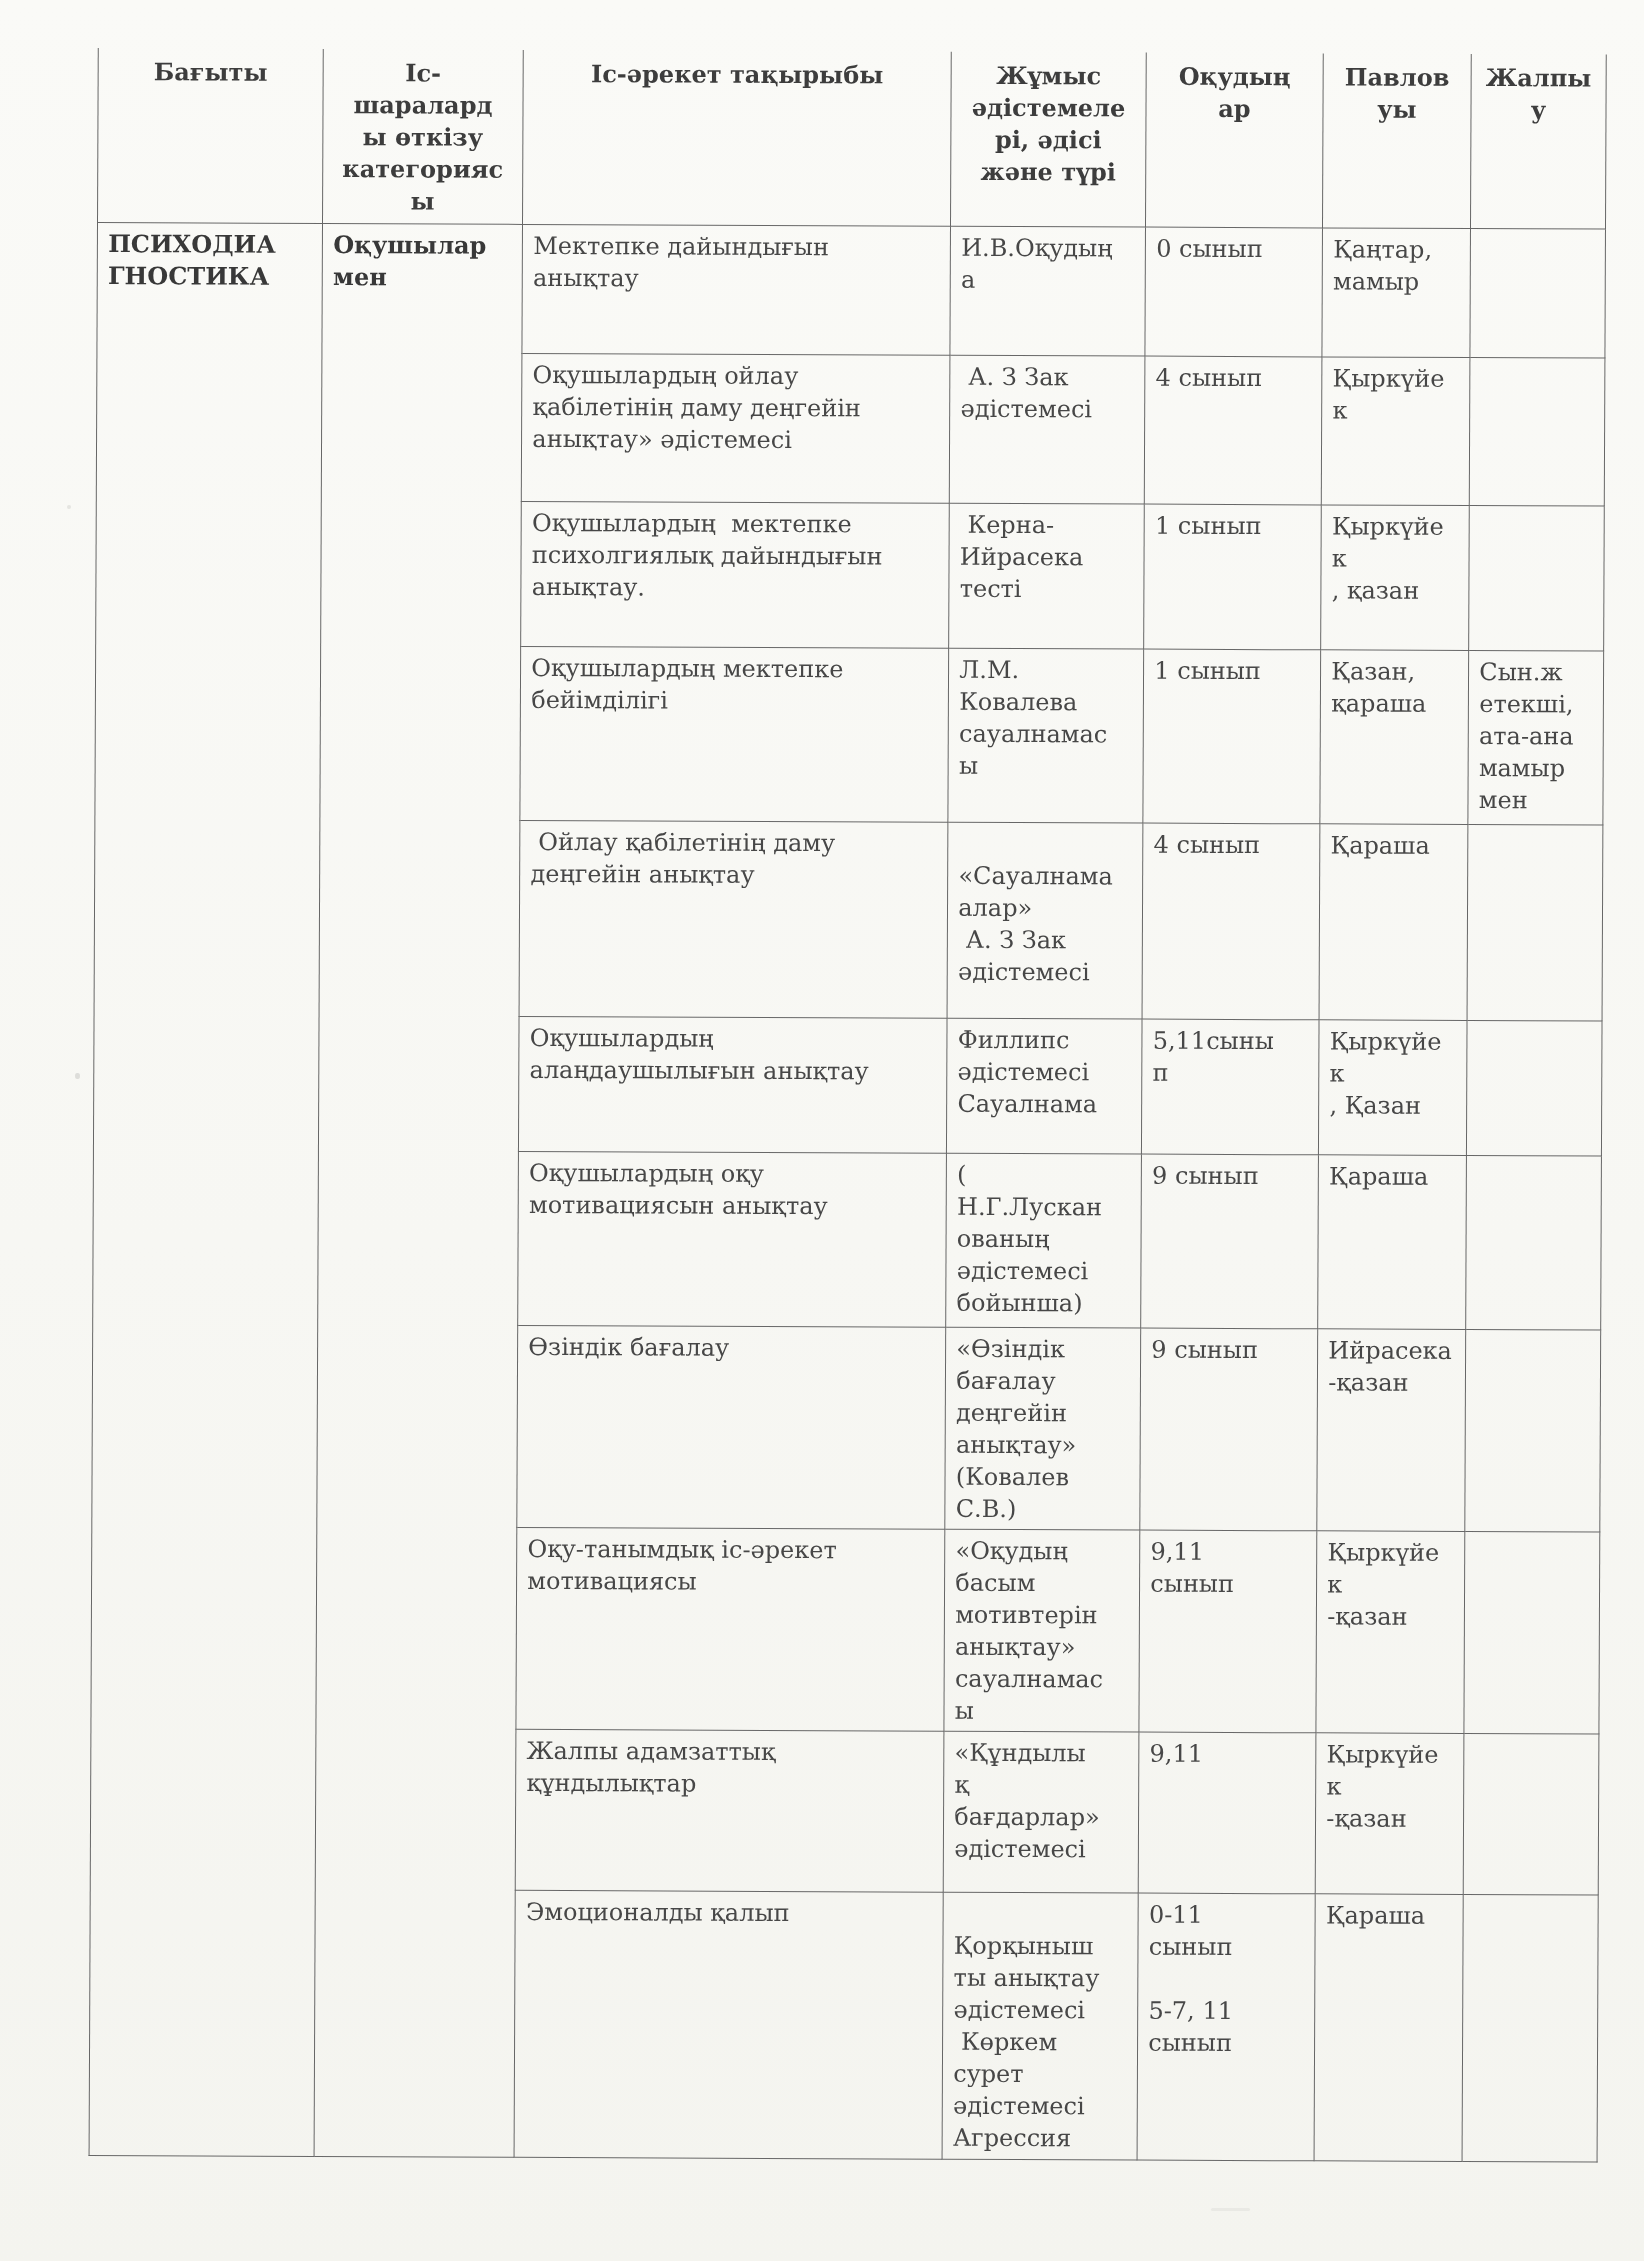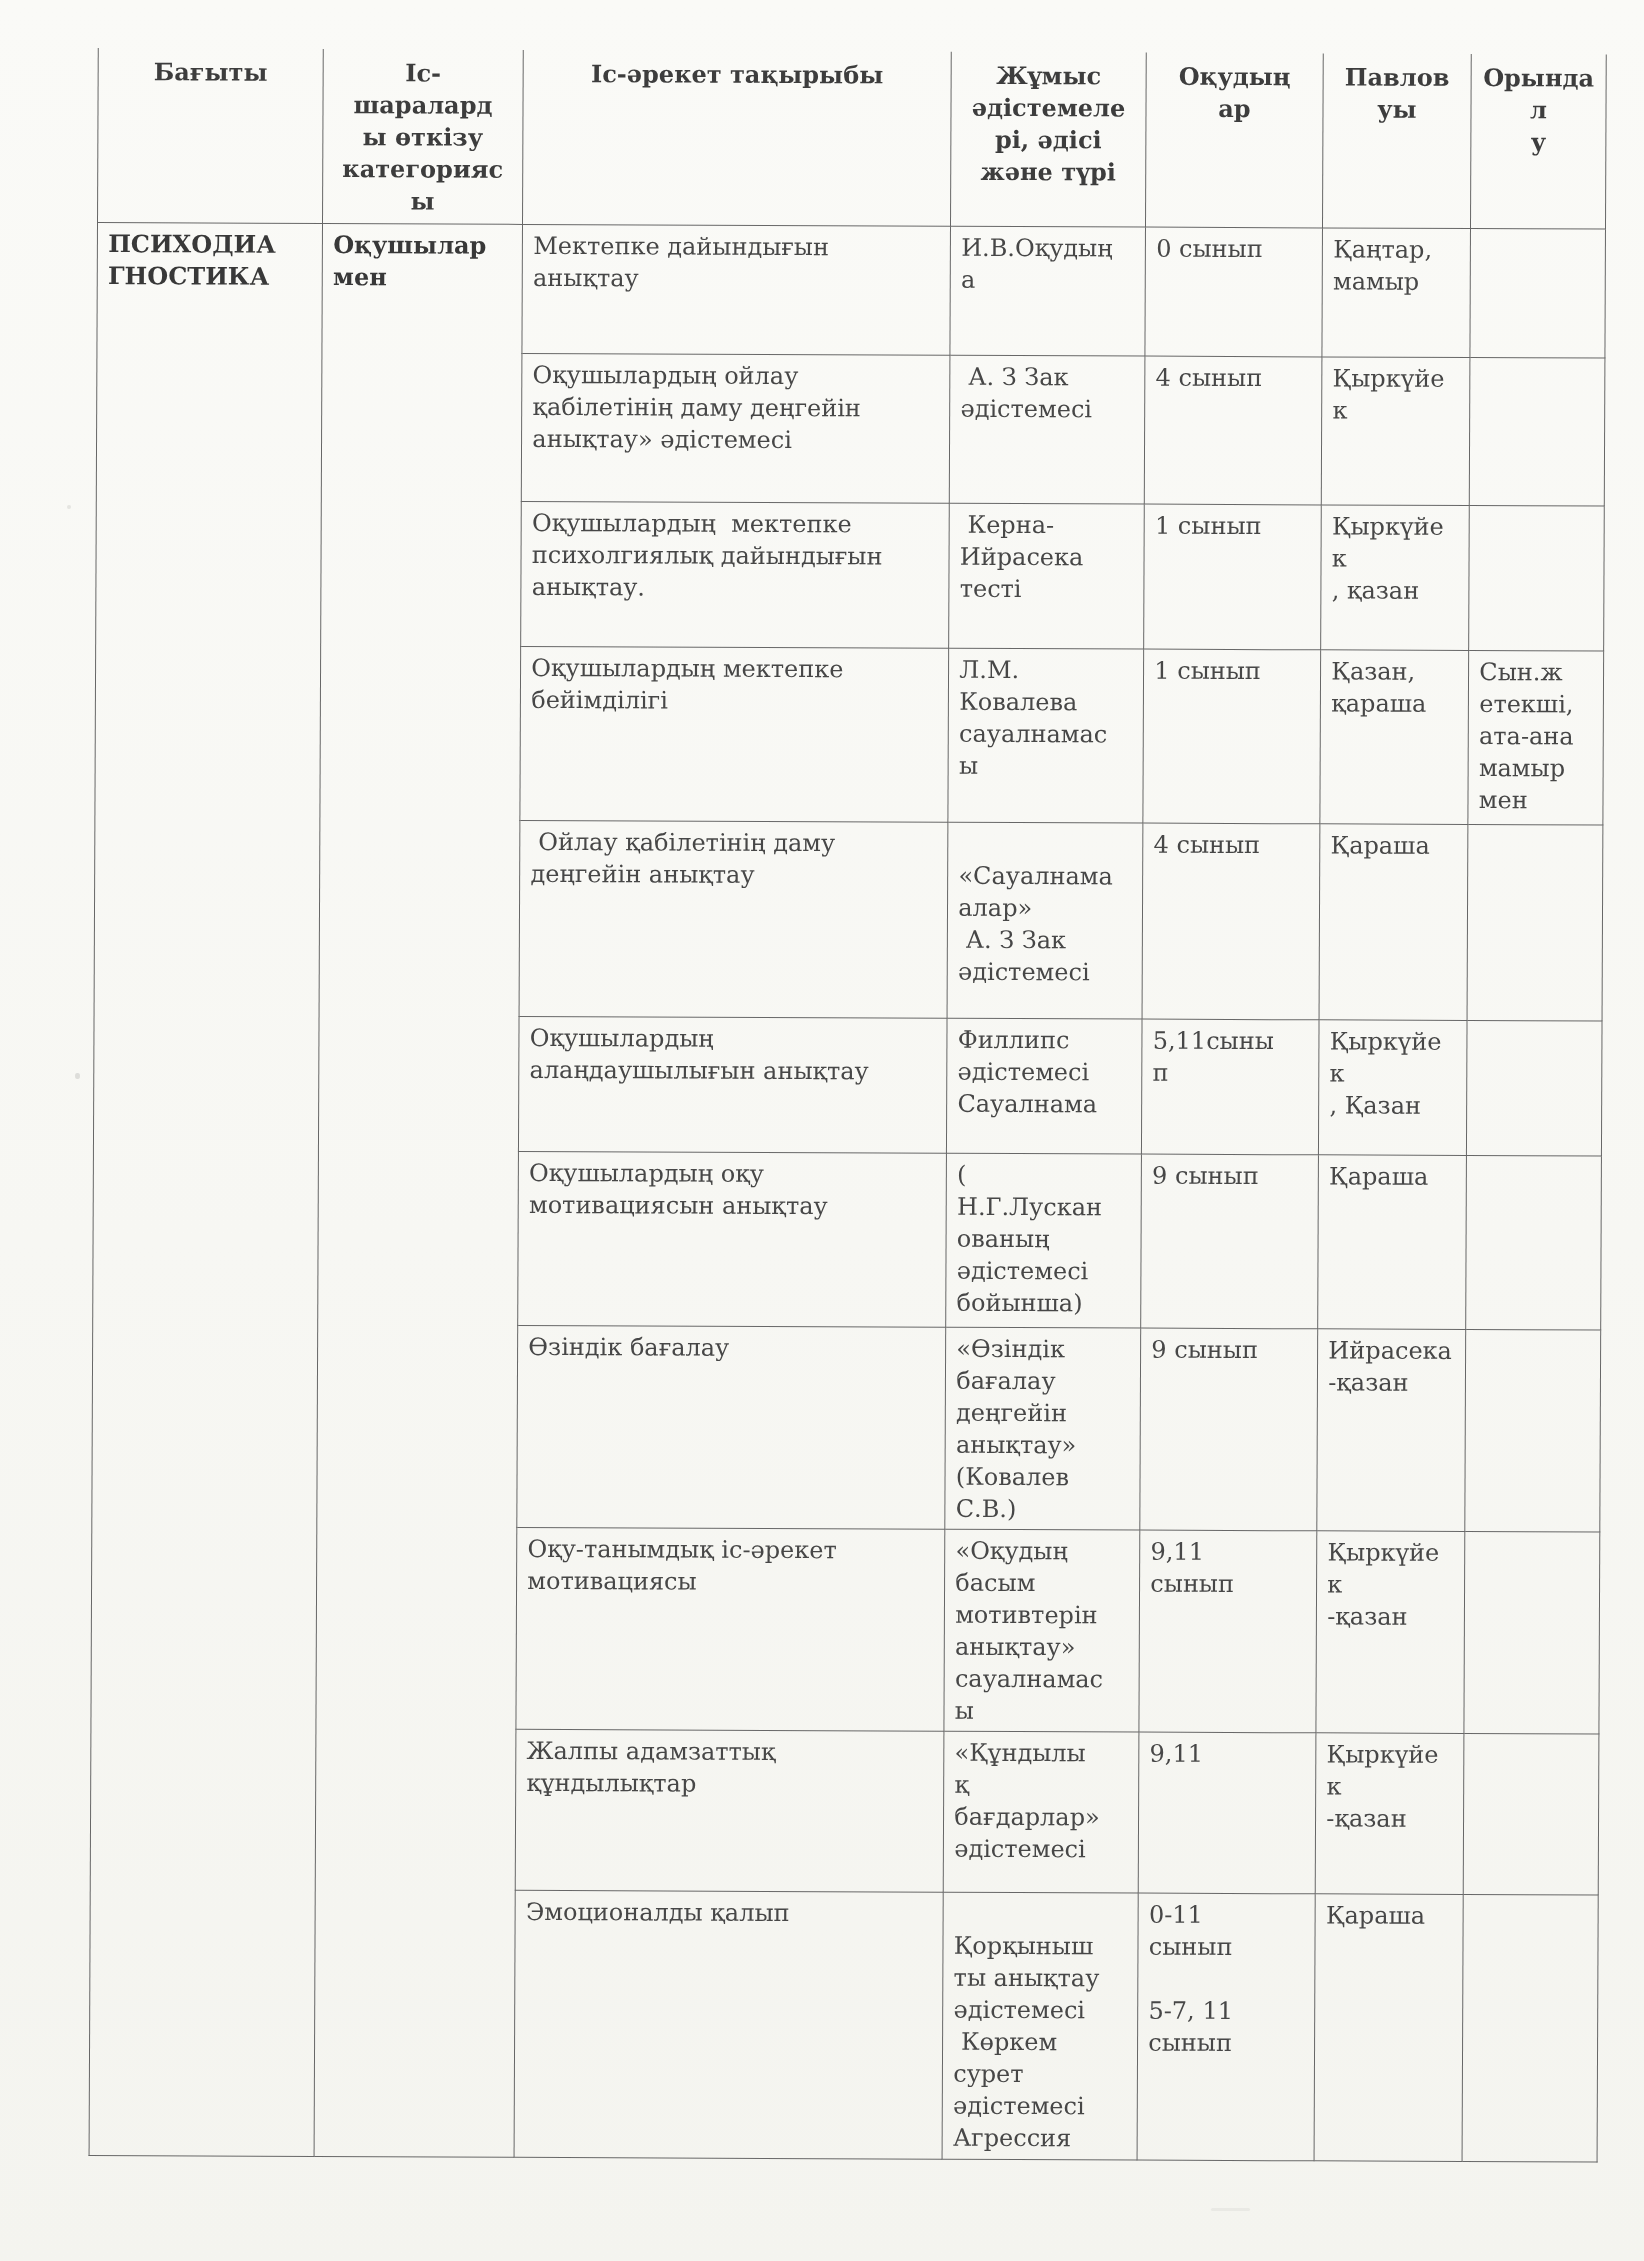--- a/index.html
+++ b/index.html
@@ -97,21 +97,21 @@
 ы</th>
           <th>Іс-әрекет тақырыбы</th>
           <th>Жұмыс
 әдістемеле
 рі, әдісі
 және түрі</th>
           <th>Оқудың
 ар</th>
           <th>Павлов
 уы</th>
-          <th>Орындал
+          <th>Жалпы
 у</th>
         </tr>
       </thead>
       <tbody id="tbody">
           <tr>
             <td class="c-dir" rowspan="11">ПСИХОДИА
 ГНОСТИКА</td>
             <td class="c-cat" rowspan="11">Оқушылар
 мен</td>
             <td>Мектепке дайындығын

